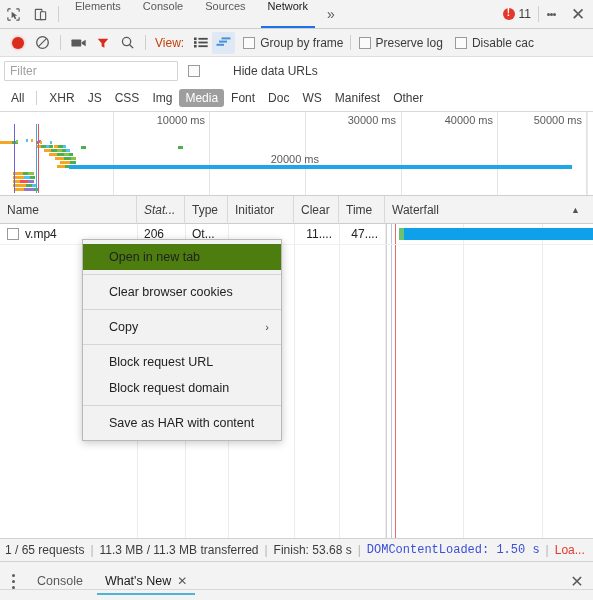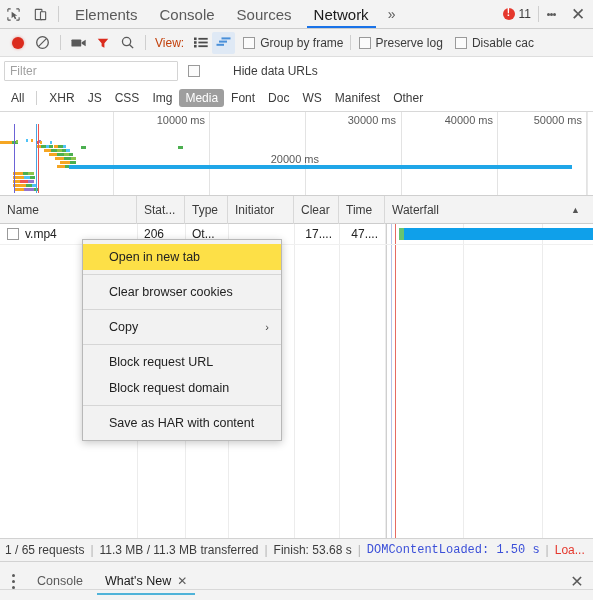--- a/index.html
+++ b/index.html
@@ -28,22 +28,22 @@
   .tb-icon {
     width: 27px; height: 27px;
     display: flex; align-items: center; justify-content: center;
     color: #5a5a5a;
   }
   .tb-sep {
     width: 1px; height: 16px; background: #cfcfcf; margin: 0 5px 0 4px;
   }
   .tab {
     height: 28px; padding: 0 11px;
-    display: flex; align-items: center;
-    font-size: 15px; color: #5a5a5a;
+    display: flex; 
+    font-size: 11px; color: #5a5a5a;
     position: relative; white-space: nowrap;
   }
   .tab.active { color: #1a1a1a; }
   .tab.active::after {
     content: ""; position: absolute;
     left: 4px; right: 4px; bottom: 0; height: 2px;
     background: #1a73e8;
   }
   .tab-more {
     padding: 0 8px; font-size: 14px; color: #5a5a5a;
@@ -231,21 +231,21 @@
     border: 1px solid #b8b8b8;
     box-shadow: 0 2px 8px rgba(0,0,0,0.22);
     padding: 4px 0;
     z-index: 40;
     font-size: 12.5px; color: #222;
   }
   .ctx-item {
     height: 26px; display: flex; align-items: center;
     padding: 0 12px 0 26px; white-space: nowrap; position: relative;
   }
-  .ctx-item.hl { background: #fde047; }
+  .ctx-item.hl { background: #4d7c0f; }
   .ctx-div { height: 1px; background: #d6d6d6; margin: 4px 0; }
   .ctx-arrow {
     position: absolute; right: 12px; font-size: 11px; color: #444;
   }
 
   
   .statusbar {
     position: absolute; left: 0; top: 538px;
     width: 593px; height: 24px;
     background: #f3f3f3;
@@ -510,21 +510,21 @@
     <div class="ov-vline" style="left:36px; background:#4aa3e0; border-left:1px dashed #4aa3e0;"></div>
     <div class="ov-vline" style="left:38px; background:#ef5350;"></div>
 
     <div class="ov-scroll-r"></div>
   </div>
 
   <div class="thead">
     <div class="th" style="width:137px;">
       <span>Name</span>
     </div>
-    <div class="th" style="width:48px;">
+    <div class="th" style="width:48px;font-style:italic;">
       <span>Stat...</span>
     </div>
     <div class="th" style="width:43px;">
       <span>Type</span>
     </div>
     <div class="th" style="width:66px;">
       <span>Initiator</span>
     </div>
     <div class="th" style="width:45px;">
       <span>Clear</span>
@@ -560,21 +560,21 @@
       <div class="cell" style="width:48px;">
         <span>206</span>
       </div>
       <div class="cell" style="width:43px;">
         <span>Ot...</span>
       </div>
       <div class="cell" style="width:66px;">
         <span></span>
       </div>
       <div class="cell num" style="width:45px;">
-        <span>17....</span>
+        <span>11....</span>
       </div>
       <div class="cell num" style="width:46px;">
         <span>47....</span>
       </div>
       <div class="cell" style="width:208px; position:relative; padding:0;">
         <span class="wf-bar-lead" style="left:14px; top:4px;"></span>
         <span class="wf-bar" style="left:19px; top:4px; width:189px;"></span>
       </div>
     </div>
   </div>

